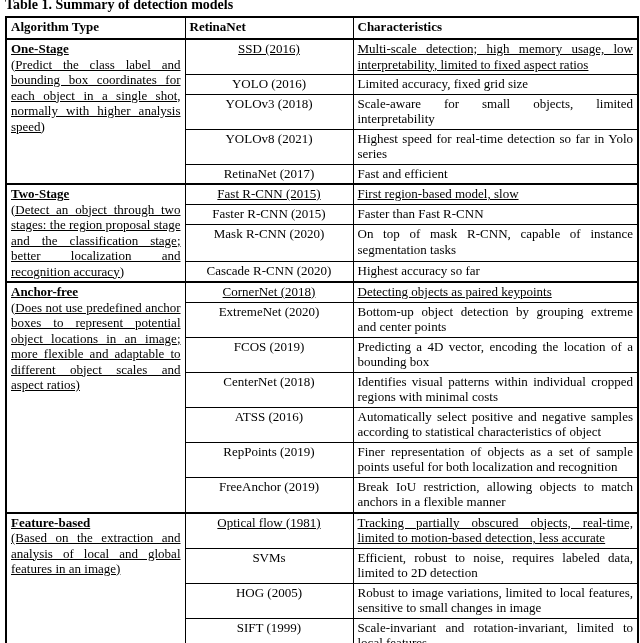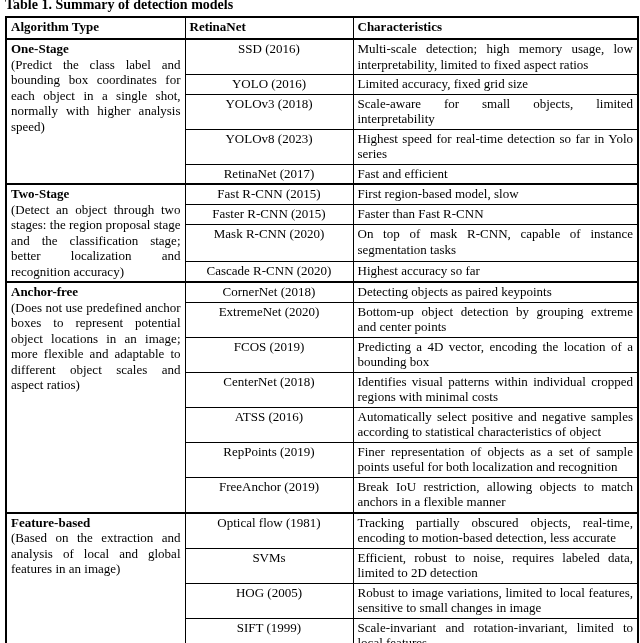--- a/index.html
+++ b/index.html
@@ -43,20 +43,21 @@
     overflow: hidden;
   }
   thead th {
     font-weight: bold;
     text-align: left;
     border-bottom: 2px solid #000;
     height: 17px;
   }
   tr.section-start > td {
     border-top: 2px solid #000;
+    text-decoration: underline;
   }
   .type-cell { text-align: justify; }
   .type-name { display: block; font-weight: bold; }
   .type-desc { display: block; }
   .algo-cell { text-align: center; white-space: nowrap; }
   .char-cell { text-align: justify; }
 </style>
 </head>
 <body>
 
@@ -87,21 +88,21 @@
         </tr>
         <tr>
           <td class="algo-cell">YOLO (2016)</td>
           <td class="char-cell">Limited accuracy, fixed grid size</td>
         </tr>
         <tr>
           <td class="algo-cell">YOLOv3 (2018)</td>
           <td class="char-cell">Scale-aware for small objects, limited interpretability</td>
         </tr>
         <tr>
-          <td class="algo-cell">YOLOv8 (2023)</td>
+          <td class="algo-cell">YOLOv8 (2021)</td>
           <td class="char-cell">Highest speed for real-time detection so far in Yolo series</td>
         </tr>
         <tr>
           <td class="algo-cell">RetinaNet (2017)</td>
           <td class="char-cell">Fast and efficient</td>
         </tr>
         <tr class="section-start">
           <td rowspan="4" class="type-cell">
             <span class="type-name">Two-Stage</span>
             <span class="type-desc">(Detect an object through two stages: the region proposal stage and the classification stage; better localization and recognition accuracy)</span>
@@ -152,21 +153,21 @@
         <tr>
           <td class="algo-cell">FreeAnchor (2019)</td>
           <td class="char-cell">Break IoU restriction, allowing objects to match anchors in a flexible manner</td>
         </tr>
         <tr class="section-start">
           <td rowspan="4" class="type-cell">
             <span class="type-name">Feature-based</span>
             <span class="type-desc">(Based on the extraction and analysis of local and global features in an image)</span>
           </td>
           <td class="algo-cell">Optical flow (1981)</td>
-          <td class="char-cell">Tracking partially obscured objects, real-time, encoding to motion-based detection, less accurate</td>
+          <td class="char-cell">Tracking partially obscured objects, real-time, limited to motion-based detection, less accurate</td>
         </tr>
         <tr>
           <td class="algo-cell">SVMs</td>
           <td class="char-cell">Efficient, robust to noise, requires labeled data, limited to 2D detection</td>
         </tr>
         <tr>
           <td class="algo-cell">HOG (2005)</td>
           <td class="char-cell">Robust to image variations, limited to local features, sensitive to small changes in image</td>
         </tr>
         <tr>

